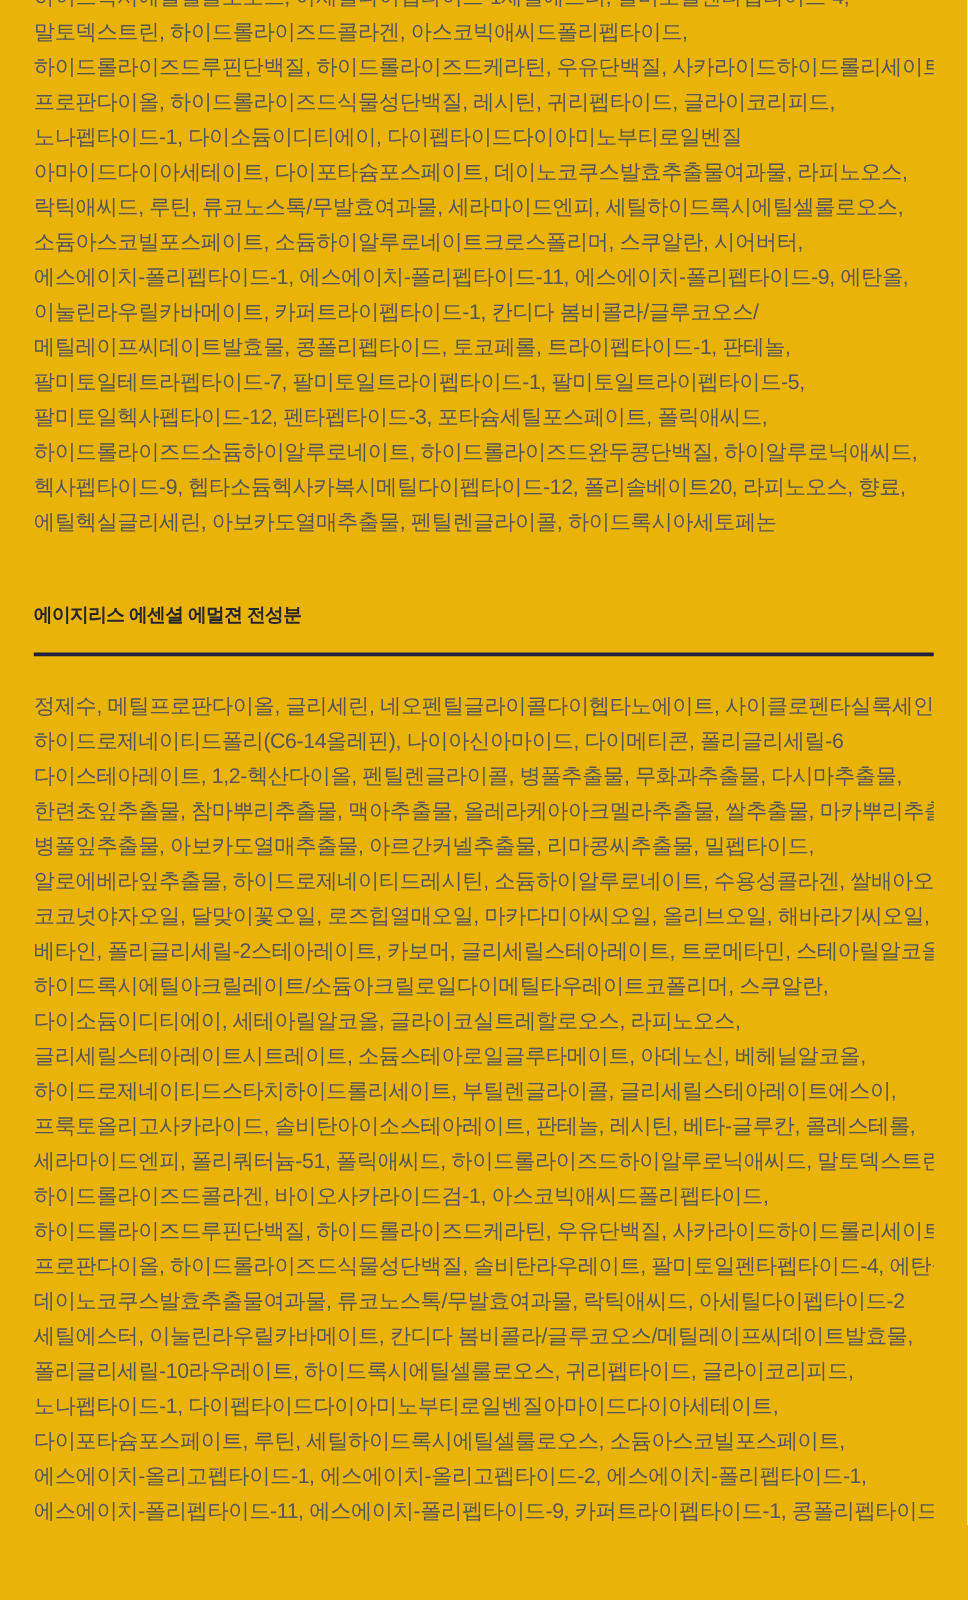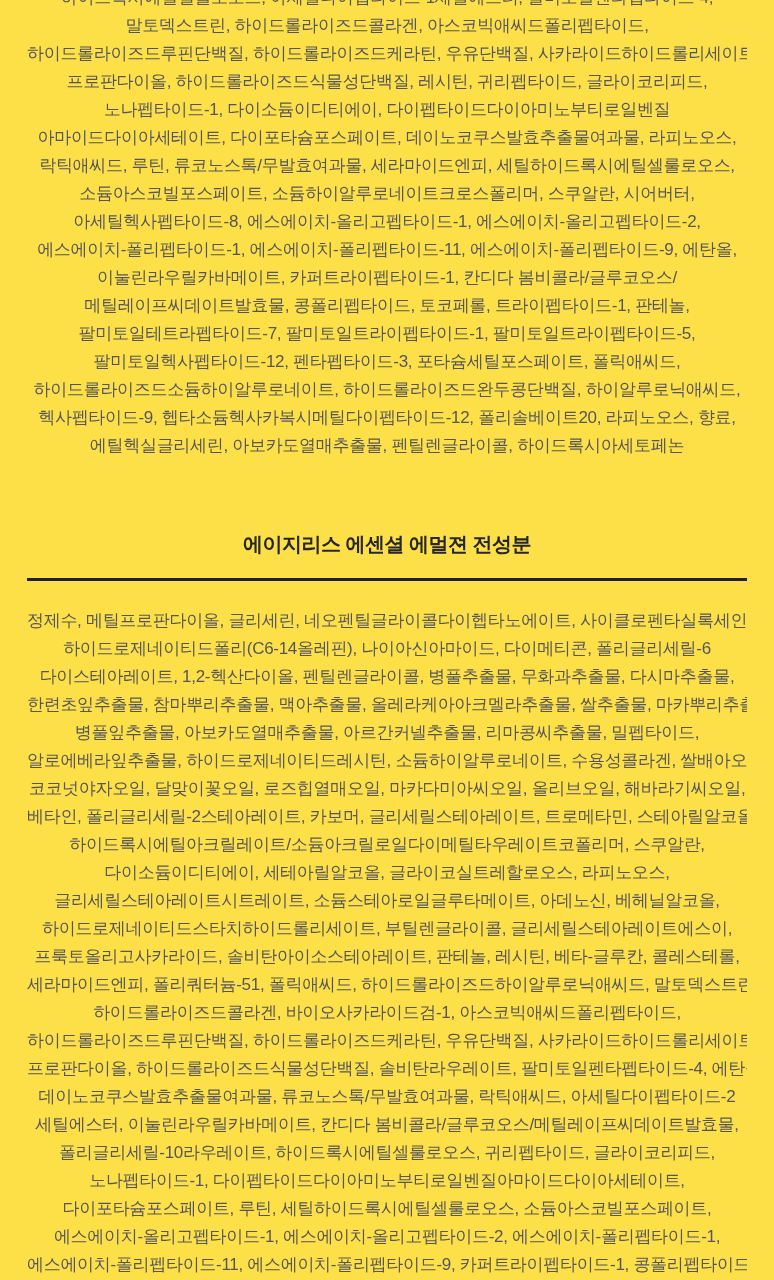--- a/index.html
+++ b/index.html
@@ -5,44 +5,43 @@
   html, body {
     margin: 0;
     padding: 0;
     background: #ffffff;
   }
   .page {
     position: relative;
     width: 774px;
     height: 1280px;
     overflow: hidden;
-    background: #fde047;
+    background: #eab308;
     font-family: "Liberation Sans", sans-serif;
-    text-align: center;
   }
   .content {
     position: absolute;
     left: 27px;
     right: 27px;
     top: 0;
   }
   .ing-line {
     font-size: 17px;
     line-height: 28px;
     letter-spacing: -0.3px;
     color: #55565b;
     white-space: nowrap;
     overflow: hidden;
   }
   .sec1 {
     margin-top: -16px; 
   }
   .section-heading {
-    margin-top: 67px;
-    font-size: 20px;
+    margin-top: 44px;
+    font-size: 15px;
     line-height: 34px;
     font-weight: bold;
     letter-spacing: -0.5px;
     color: #26262b;
     white-space: nowrap;
   }
   .divider-rule {
     margin-top: 11px;
     height: 3px;
     background: #20203e;
@@ -61,21 +60,20 @@
 
     <div class="sec1">
       <div class="ing-line">하이드록시에틸셀룰로오스, 아세틸다이펩타이드-1세틸에스터, 팔미토일펜타펩타이드-4,</div>
       <div class="ing-line">말토덱스트린, 하이드롤라이즈드콜라겐, 아스코빅애씨드폴리펩타이드,</div>
       <div class="ing-line">하이드롤라이즈드루핀단백질, 하이드롤라이즈드케라틴, 우유단백질, 사카라이드하이드롤리세이트,</div>
       <div class="ing-line">프로판다이올, 하이드롤라이즈드식물성단백질, 레시틴, 귀리펩타이드, 글라이코리피드,</div>
       <div class="ing-line">노나펩타이드-1, 다이소듐이디티에이, 다이펩타이드다이아미노부티로일벤질</div>
       <div class="ing-line">아마이드다이아세테이트, 다이포타슘포스페이트, 데이노코쿠스발효추출물여과물, 라피노오스,</div>
       <div class="ing-line">락틱애씨드, 루틴, 류코노스톡/무발효여과물, 세라마이드엔피, 세틸하이드록시에틸셀룰로오스,</div>
       <div class="ing-line">소듐아스코빌포스페이트, 소듐하이알루로네이트크로스폴리머, 스쿠알란, 시어버터,</div>
-      <div class="ing-line">아세틸헥사펩타이드-8, 에스에이치-올리고펩타이드-1, 에스에이치-올리고펩타이드-2,</div>
       <div class="ing-line">에스에이치-폴리펩타이드-1, 에스에이치-폴리펩타이드-11, 에스에이치-폴리펩타이드-9, 에탄올,</div>
       <div class="ing-line">이눌린라우릴카바메이트, 카퍼트라이펩타이드-1, 칸디다 봄비콜라/글루코오스/</div>
       <div class="ing-line">메틸레이프씨데이트발효물, 콩폴리펩타이드, 토코페롤, 트라이펩타이드-1, 판테놀,</div>
       <div class="ing-line">팔미토일테트라펩타이드-7, 팔미토일트라이펩타이드-1, 팔미토일트라이펩타이드-5,</div>
       <div class="ing-line">팔미토일헥사펩타이드-12, 펜타펩타이드-3, 포타슘세틸포스페이트, 폴릭애씨드,</div>
       <div class="ing-line">하이드롤라이즈드소듐하이알루로네이트, 하이드롤라이즈드완두콩단백질, 하이알루로닉애씨드,</div>
       <div class="ing-line">헥사펩타이드-9, 헵타소듐헥사카복시메틸다이펩타이드-12, 폴리솔베이트20, 라피노오스, 향료,</div>
       <div class="ing-line">에틸헥실글리세린, 아보카도열매추출물, 펜틸렌글라이콜, 하이드록시아세토페논</div>
     </div>
 

